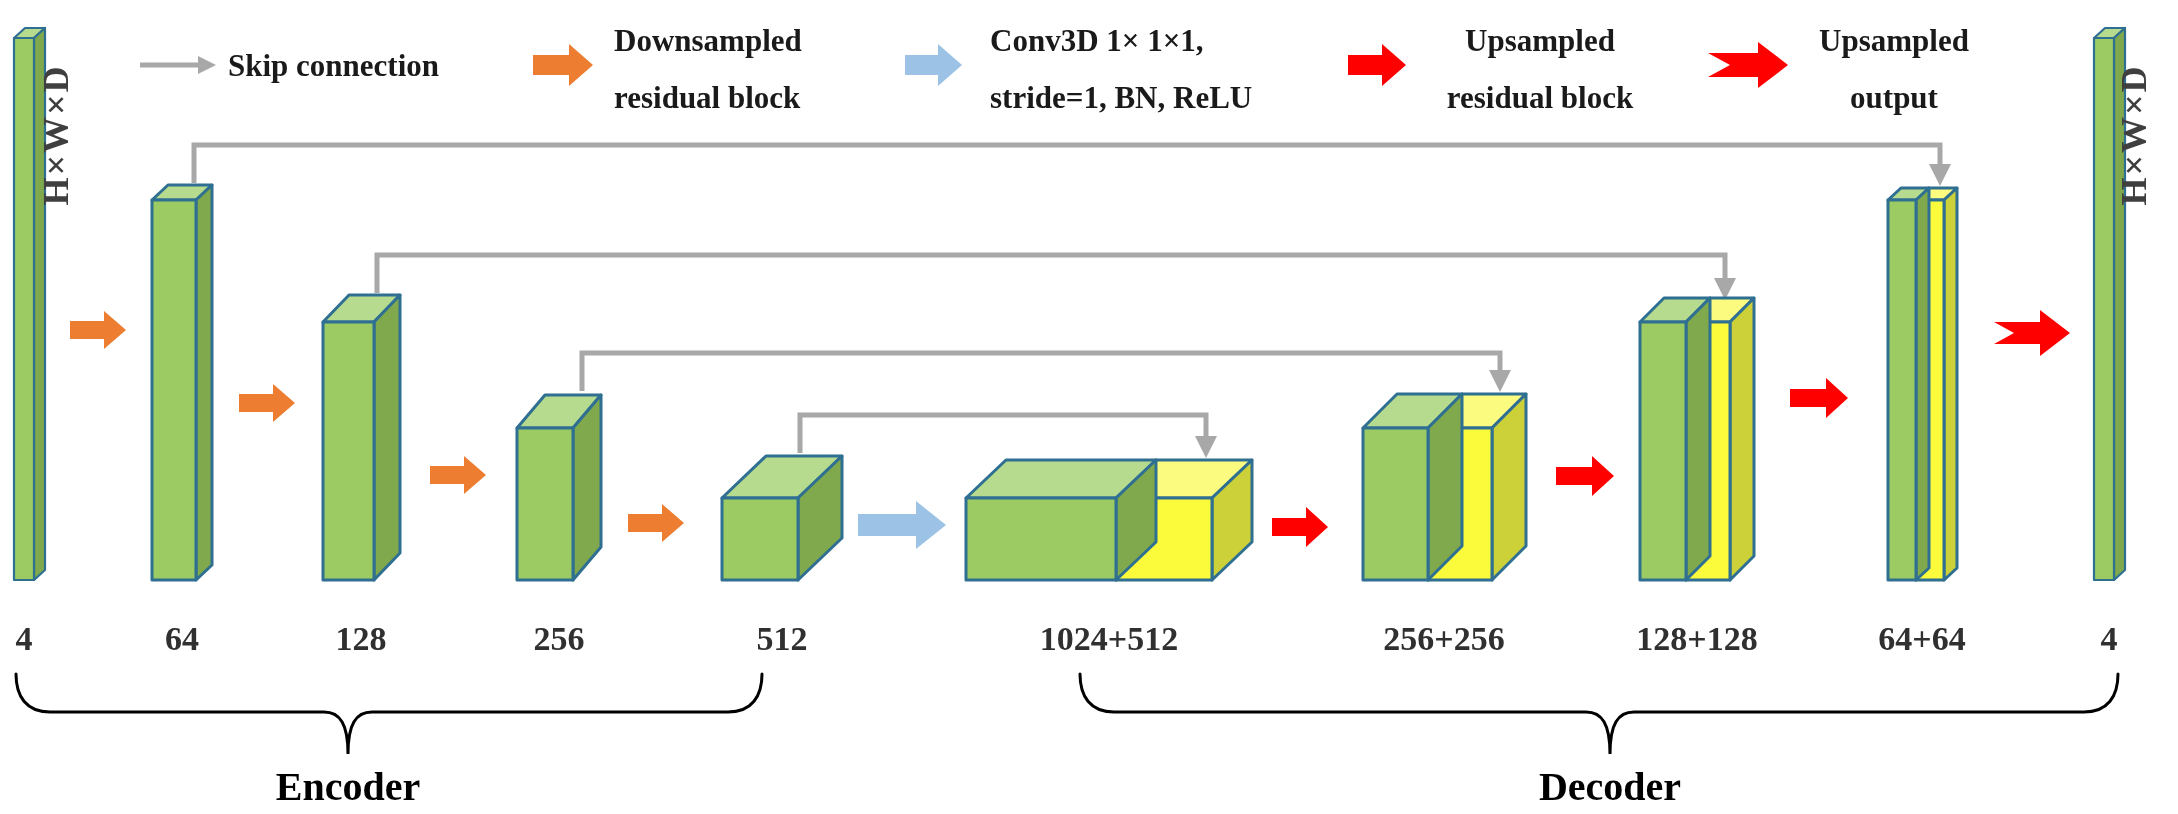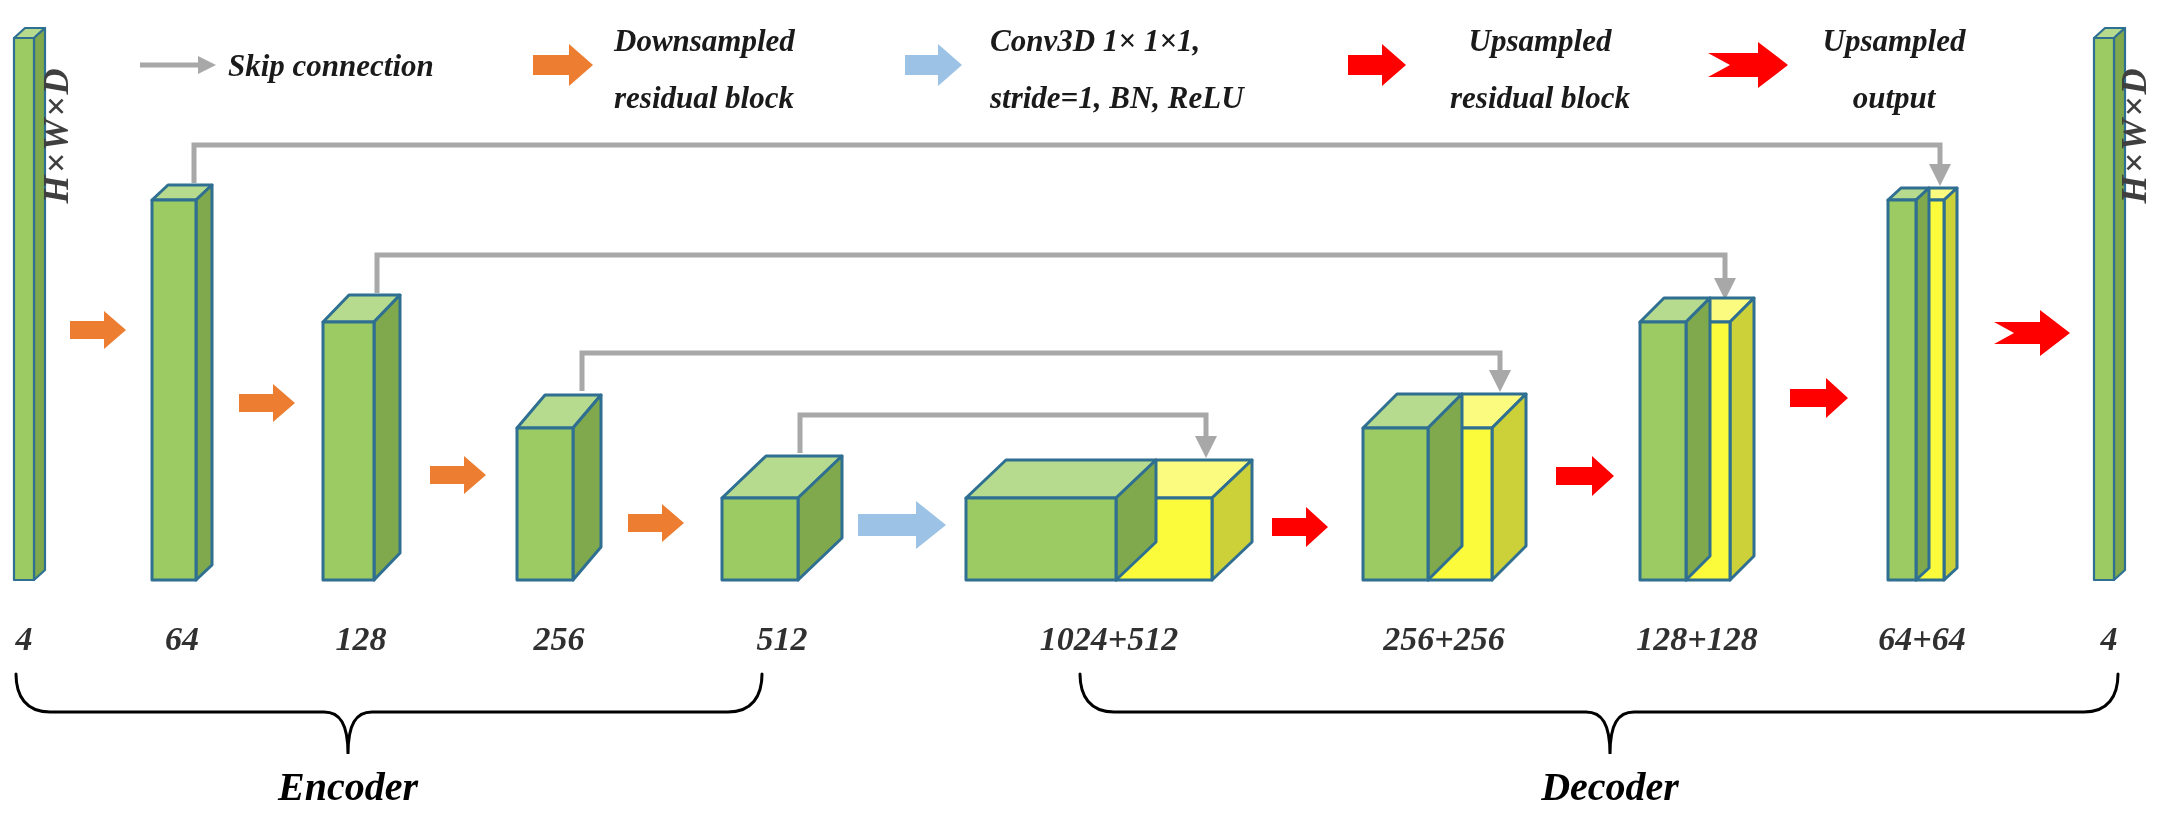--- a/index.html
+++ b/index.html
@@ -1,16 +1,16 @@
 <!DOCTYPE html>
 <html><head>
 <meta charset="utf-8">
 <style>
   html,body{margin:0;padding:0;background:#ffffff;}
-  #stage{position:relative;width:2178px;height:814px;background:#ffffff;overflow:hidden;font-style:italic;}
+  #stage{position:relative;width:2178px;height:814px;background:#ffffff;overflow:hidden;}
   svg{display:block;}
   text{font-family:"Liberation Serif", serif;font-weight:bold;fill:#1a1a1a;}
   .lg{font-size:31px;}
   .lgc{font-size:31px;text-anchor:middle;}
   .ch{font-size:34px;text-anchor:middle;fill:#303030;}
   .sec{font-size:40px;text-anchor:middle;fill:#000000;}
   .dim{font-size:36px;text-anchor:middle;fill:#3f3f3f;letter-spacing:2px;}
   .box{stroke:#2F6F92;stroke-width:3;stroke-linejoin:round;}
   .thin{stroke-width:2.2;}
   .skipline{fill:none;stroke-width:5;stroke-linejoin:miter;}

